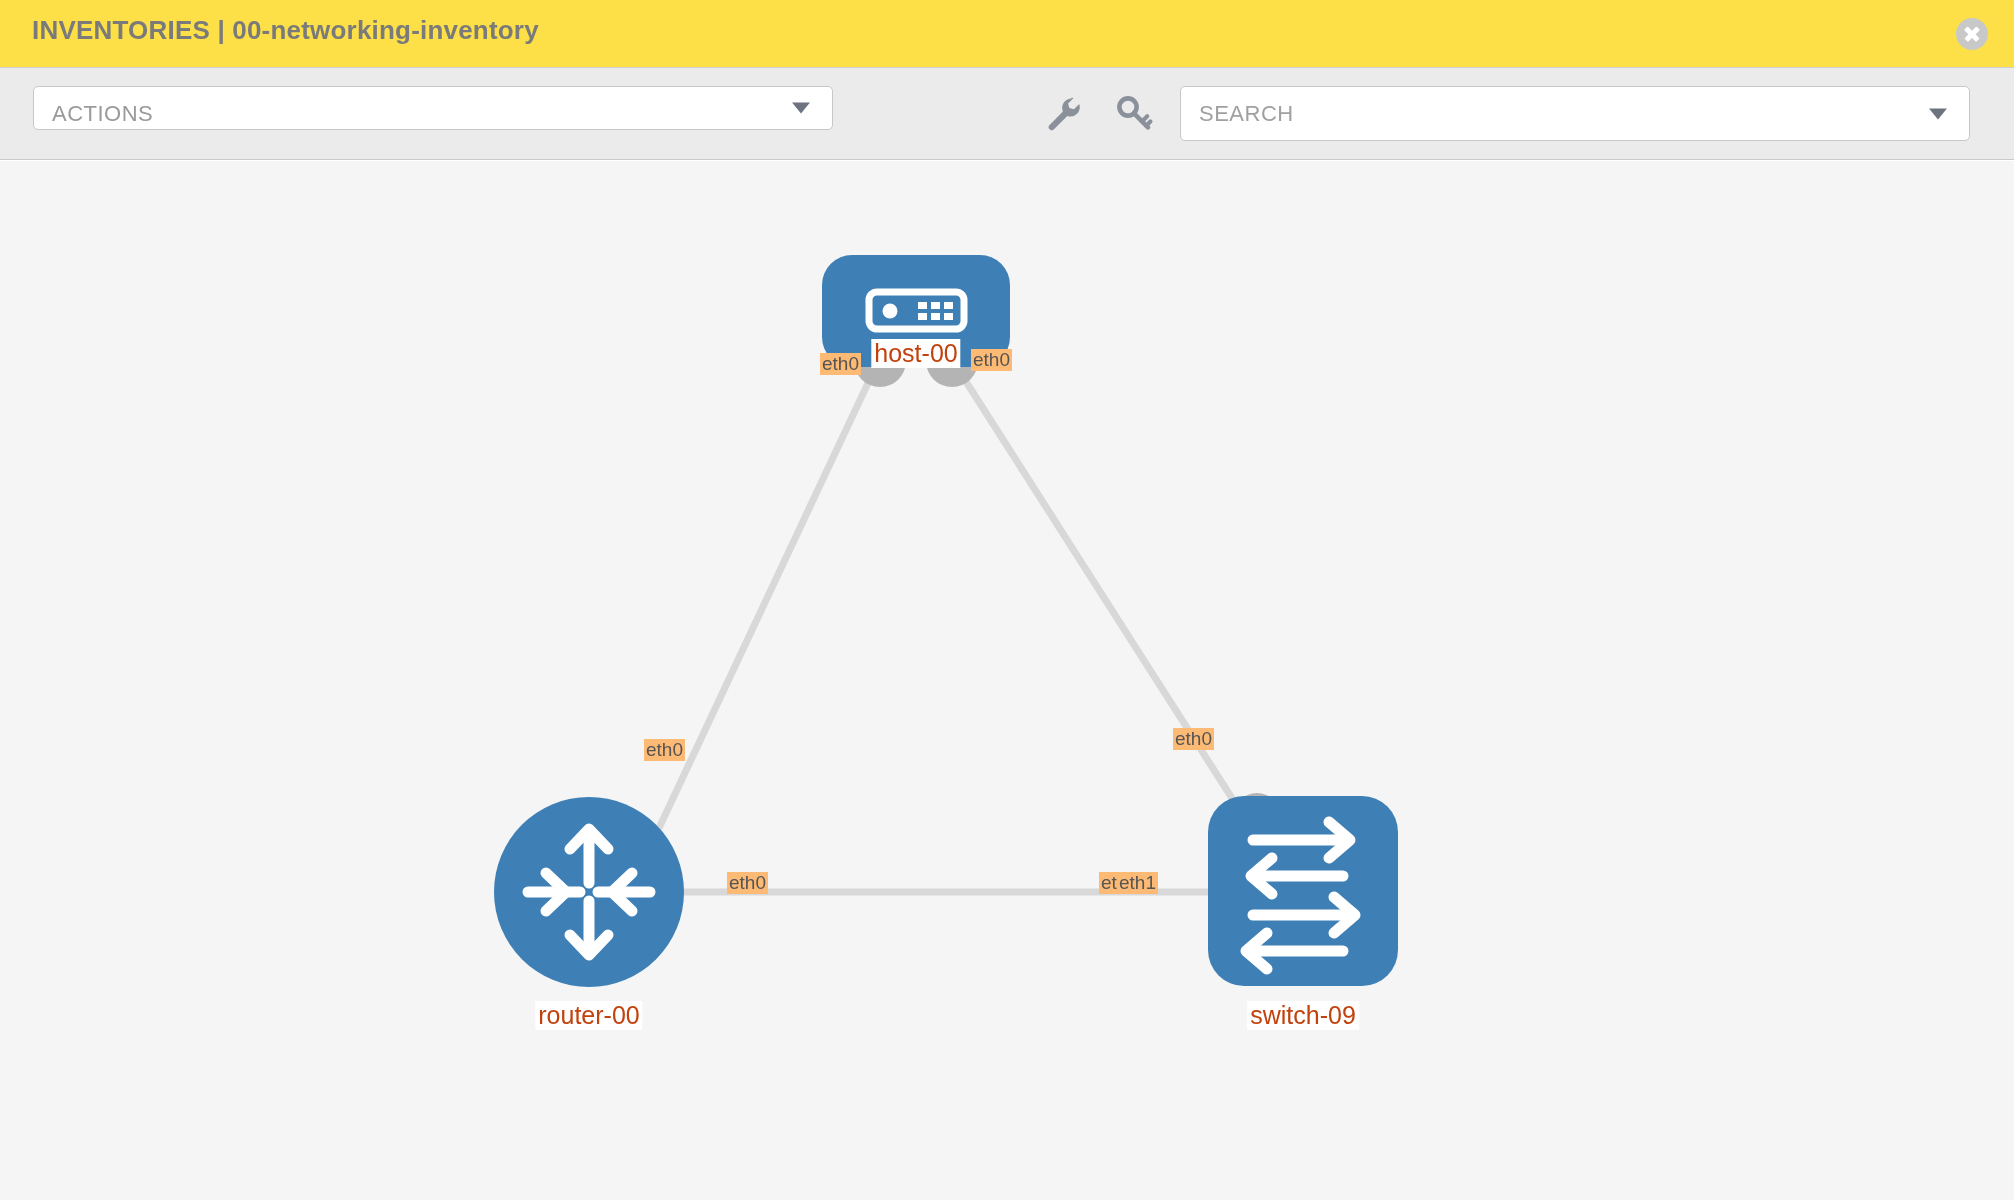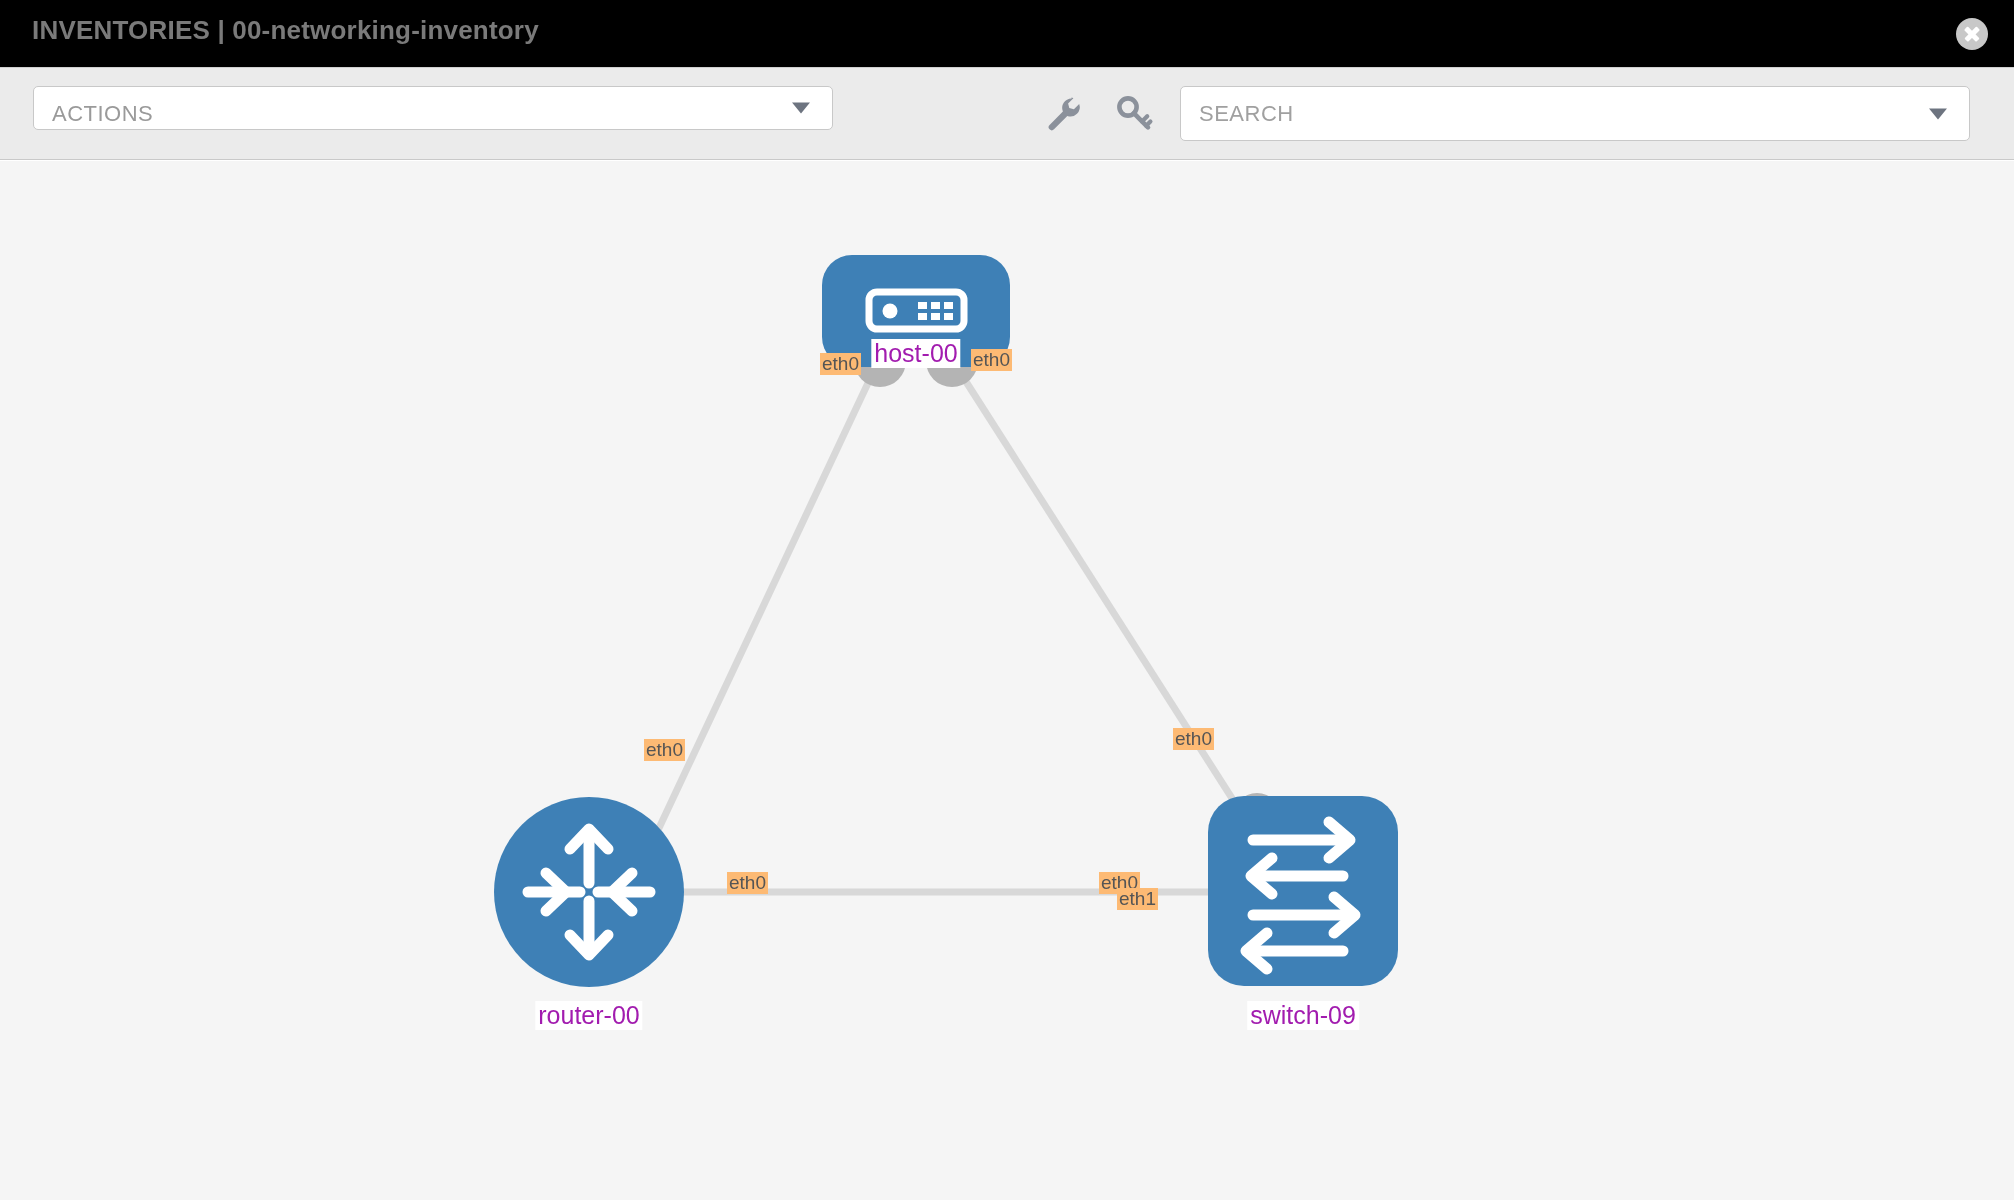--- a/index.html
+++ b/index.html
@@ -15,21 +15,21 @@
   #app-window {
     position: relative;
     width: 2014px;
     height: 1200px;
     background: #ffffff;
   }
   #header-bar {
     position: absolute;
     left: 0; top: 0;
     width: 2014px; height: 68px;
-    background: #000000;
+    background: #fde047;
     border-bottom: 1px solid #cfcfcf;
   }
   #page-title {
     position: absolute;
     left: 32px; top: 15px;
     font-size: 26px;
     font-weight: bold;
     color: #7a7a7a;
     letter-spacing: 0.2px;
     white-space: nowrap;
@@ -117,21 +117,21 @@
     left: 0; top: 161px;
     width: 2014px; height: 1039px;
     background: #f5f5f5;
     overflow: hidden;
   }
   #graph-svg { position: absolute; left: 0; top: 0; }
 
   .node-label {
     position: absolute;
     font-size: 25px;
-    color: #a21caf;
+    color: #c2410c;
     background: #ffffff;
     padding: 0 3px;
     white-space: nowrap;
     transform: translateX(-50%);
   }
   .edge-label {
     position: absolute;
     font-size: 19px;
     color: #555555;
     background: #fdba74;
@@ -250,16 +250,16 @@
     <div class="node-label" style="left:916px; top:178px;">host-00</div>
     <div class="node-label" style="left:589px; top:840px;">router-00</div>
     <div class="node-label" style="left:1303px;top:840px;">switch-09</div>
 
     <div class="edge-label" style="left:820px; top:192px;">eth0</div>
     <div class="edge-label" style="left:971px; top:188px;">eth0</div>
     <div class="edge-label" style="left:644px; top:578px;">eth0</div>
     <div class="edge-label" style="left:1173px;top:567px;">eth0</div>
     <div class="edge-label" style="left:727px; top:711px;">eth0</div>
     <div class="edge-label" style="left:1099px;top:711px;">eth0</div>
-    <div class="edge-label" style="left:1117px;top:711px;margin-top:16px;">eth1</div>
+    <div class="edge-label" style="left:1117px;top:711px;">eth1</div>
 
   </div>
 </div>
 
 </body></html>

